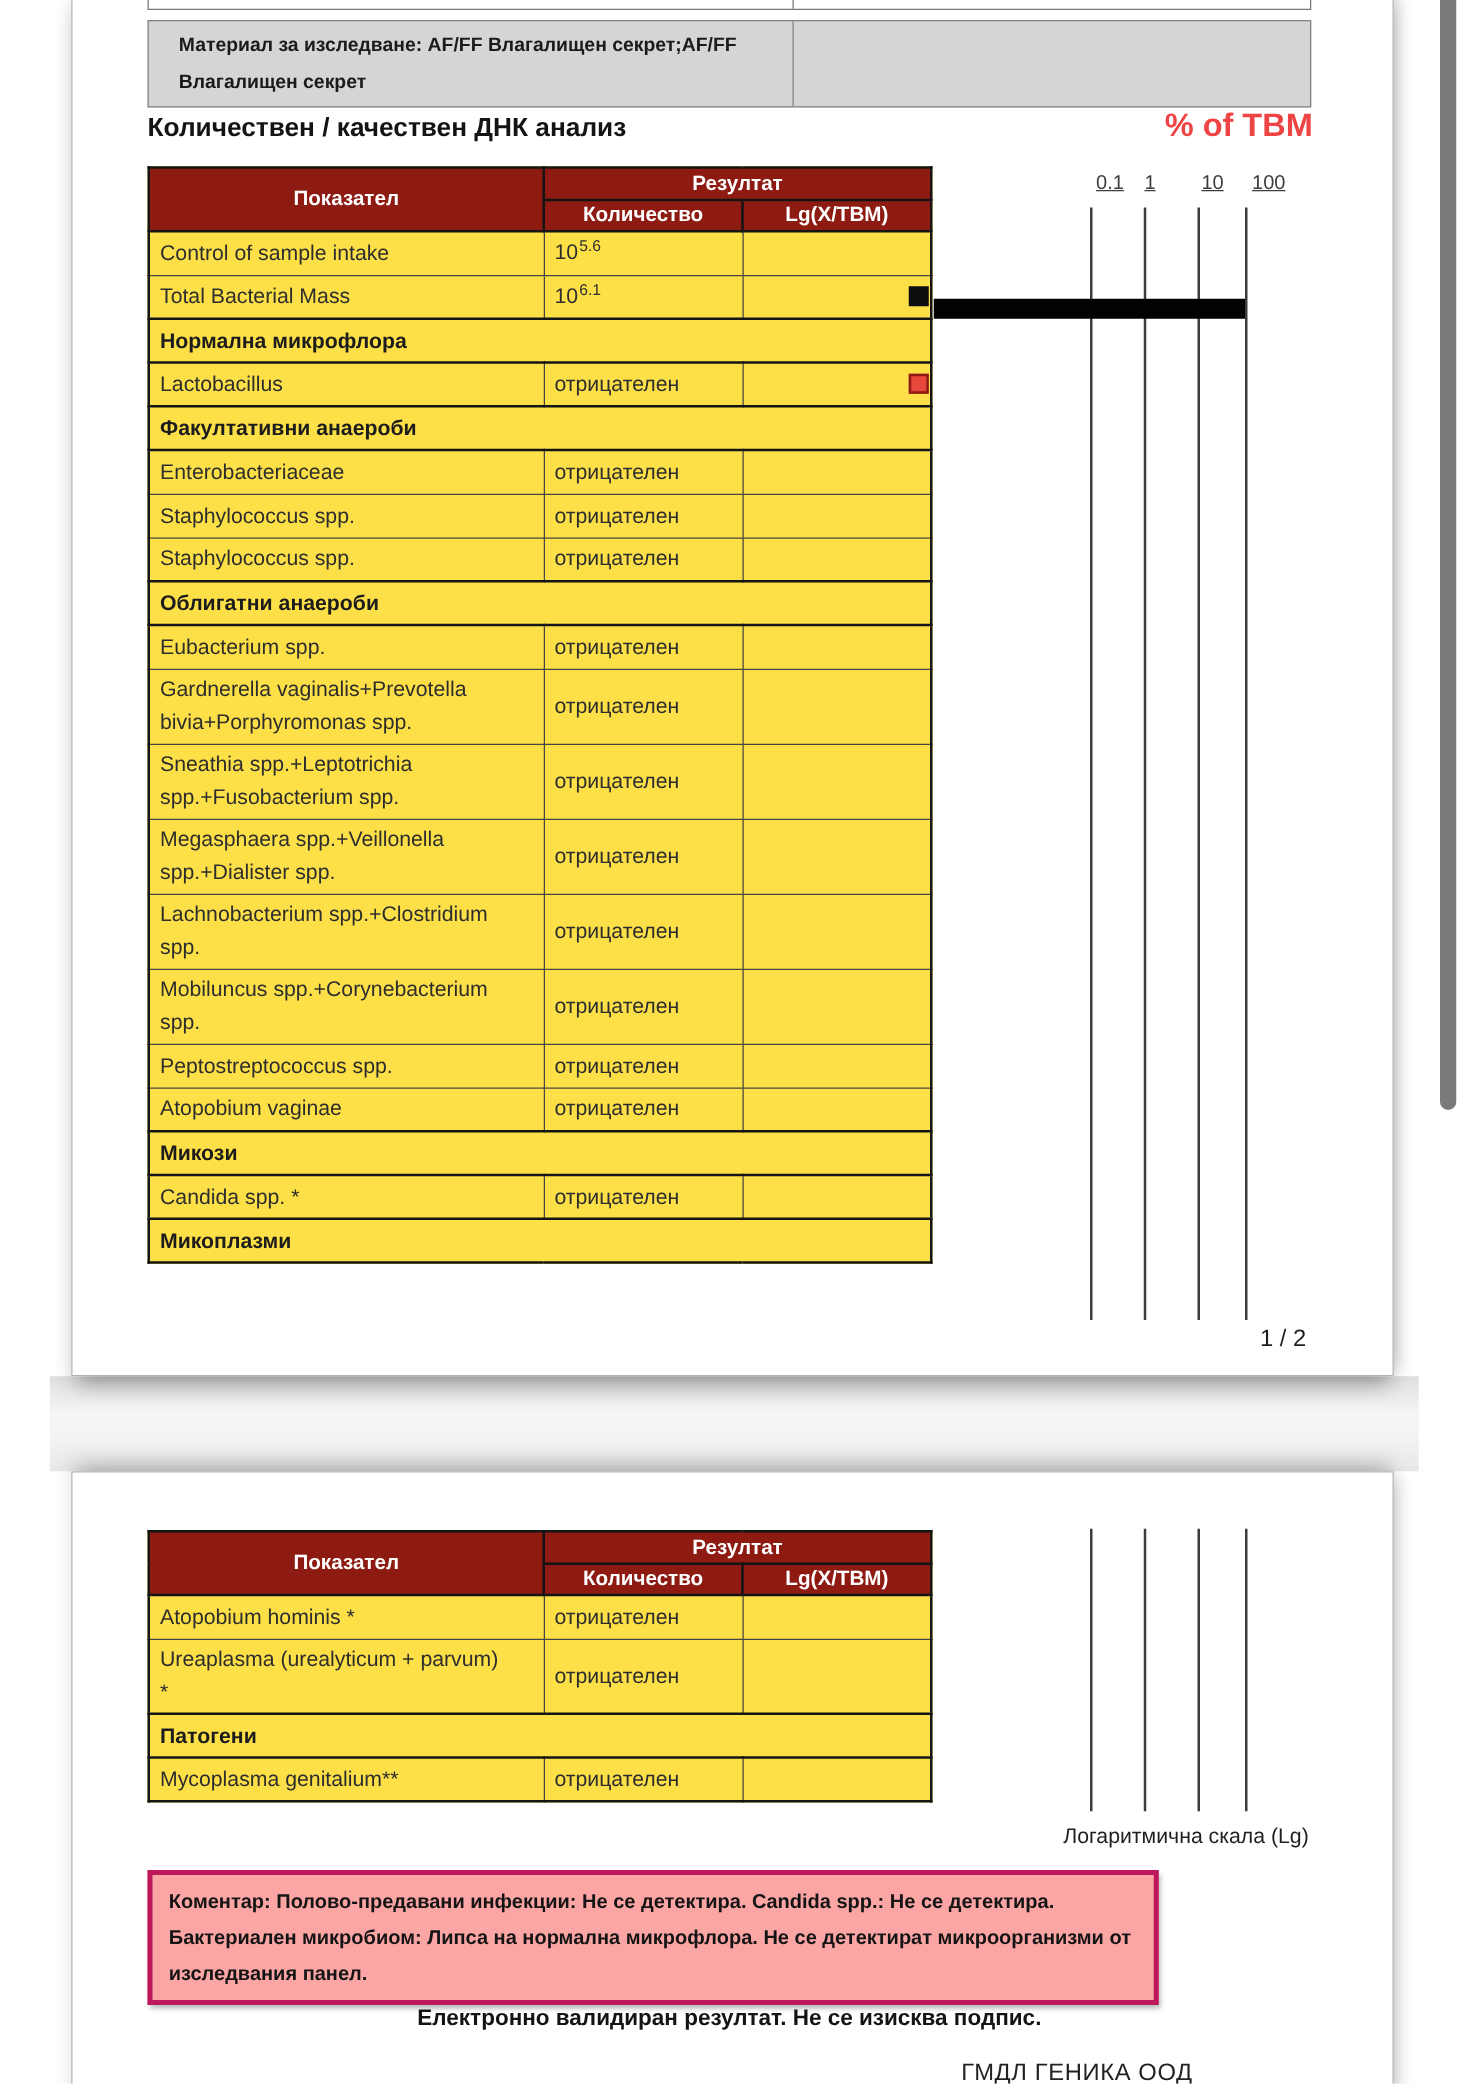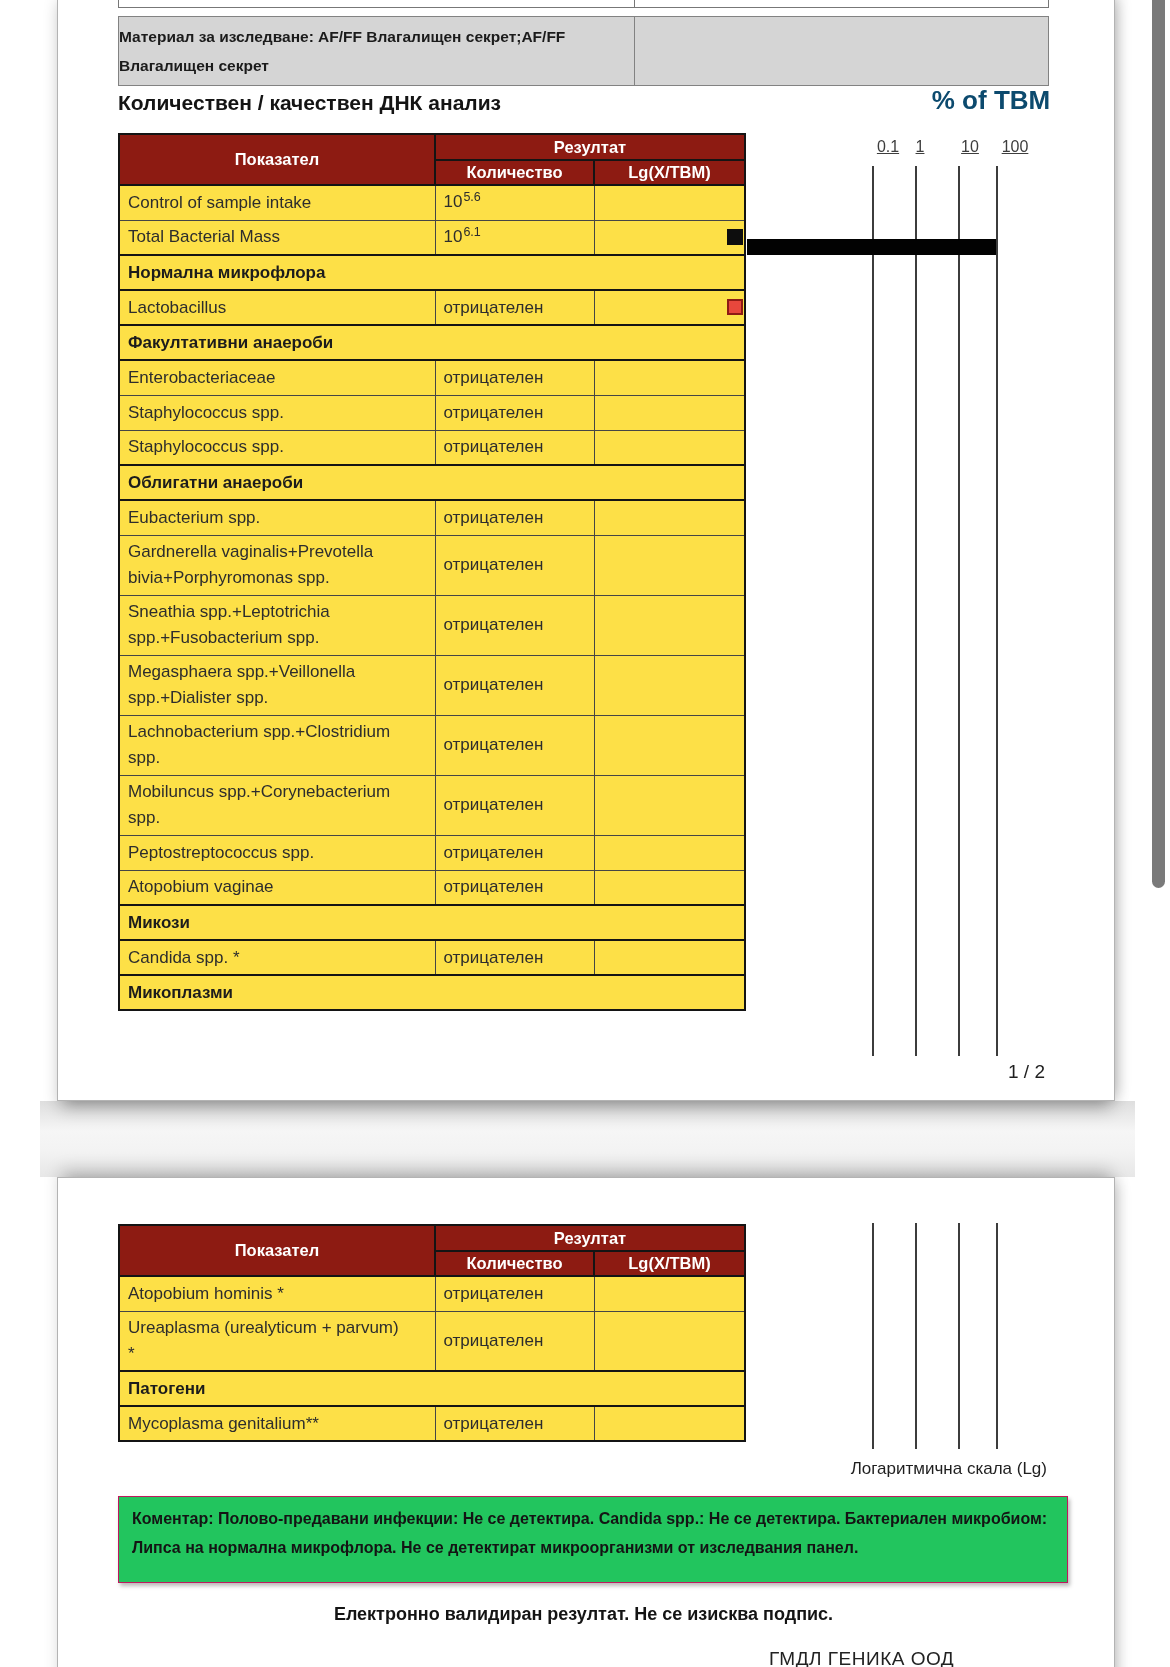--- a/index.html
+++ b/index.html
@@ -12,25 +12,25 @@
   #page2{top:1177px;height:520px;box-shadow:0 -10px 16px -4px rgba(0,0,0,.22),8px 0 14px -6px rgba(0,0,0,.20);}
 
   
   #top-fragment{position:absolute;left:60px;top:0;width:931px;height:19px;border:1px solid #777;box-sizing:border-box;}
   #top-fragment .divider{position:absolute;left:515px;top:0;width:1px;height:100%;background:#777;}
 
   
   #specimen-box{position:absolute;left:60px;top:27px;width:931px;height:70px;background:#d5d5d5;
                 border:1px solid #828282;box-sizing:border-box;display:flex;}
   .spec-material{width:516px;border-right:1px solid #828282;box-sizing:border-box;
-                 padding:5px 10px 0 0;font-weight:bold;font-size:15.5px;line-height:29px;color:#1b1b1b;}
+                 padding:5px 10px 0 24px;font-weight:bold;font-size:15.5px;line-height:29px;color:#1b1b1b;}
   .spec-method{flex:1;display:flex;align-items:center;padding-left:14px;font-weight:bold;font-size:15.5px;color:#1b1b1b;}
 
   #page1-title{position:absolute;left:60px;top:102px;font-size:21px;font-weight:bold;color:#141414;}
-  #chart-title{position:absolute;left:823px;top:96px;width:220px;text-align:center;font-size:26px;font-weight:bold;color:#0c4a6e;}
+  #chart-title{position:absolute;left:823px;top:96px;width:220px;text-align:center;font-size:26px;font-weight:bold;color:#ef4444;}
   .tick{position:absolute;top:149px;transform:translateX(-50%);font-size:16px;color:#3d3d3d;text-decoration:underline;}
   .tick.t1{left:830px}.tick.t2{left:862px}.tick.t3{left:912px}.tick.t4{left:957px}
   .gl{position:absolute;width:1.5px;background:#3c3c3c;}
   .glp1{top:177px;height:890px;}
   .glp2{top:45px;height:226px;}
   .gx1{left:814px}.gx2{left:857px}.gx3{left:900px}.gx4{left:938px}
 
   
   .rtable{position:absolute;left:60px;border-collapse:collapse;table-layout:fixed;background:#fde047;border:2px solid #141414;}
   #table1{top:144px;}
@@ -45,22 +45,22 @@
   .sup{font-size:12.5px;position:relative;top:-6px;margin-left:1px;}
   .lgcell{position:relative;padding:0 !important;}
   .marker{position:absolute;right:1px;top:50%;margin-top:-8.5px;width:16px;height:16px;box-sizing:border-box;}
   .marker-black{background:var(--marker-black,#0d0d0d);}
   .marker-red{background:var(--marker-red,#e8473c);border:2px solid var(--marker-red-border,#8e1b14);}
 
   #tbm-bar{position:absolute;left:689px;top:250px;width:249px;height:16px;background:var(--bar,#020202);}
   #page-num{position:absolute;top:1072px;right:69px;font-size:19px;color:#1f1f1f;}
 
   #scale-caption{position:absolute;top:281px;right:67px;font-size:17px;color:#1f1f1f;}
-  #comment-box{position:absolute;left:60px;top:318px;width:950px;min-height:87px;box-sizing:border-box;
-               background:#22c55e;border:1px solid #be185d;padding:7px 13px 6px;
+  #comment-box{position:absolute;left:60px;top:318px;width:809px;min-height:87px;box-sizing:border-box;
+               background:#fca5a5;border:4px solid #be185d;padding:7px 13px 6px;
                box-shadow:2px 3px 4px rgba(0,0,0,.28);font-weight:bold;font-size:16px;line-height:29px;color:#141414;}
   #validation{position:absolute;left:60px;top:426px;width:931px;text-align:center;font-weight:bold;font-size:18px;color:#141414;}
   #lab-name{position:absolute;left:711px;top:470px;font-size:19px;color:#222;letter-spacing:.5px;}
 
   #scrollbar-thumb{position:absolute;right:5px;top:-10px;width:13px;height:898px;border-radius:7px;background:#7a7a7a;}
 </style>
 </head>
 <body>
 
 <div id="screen">

